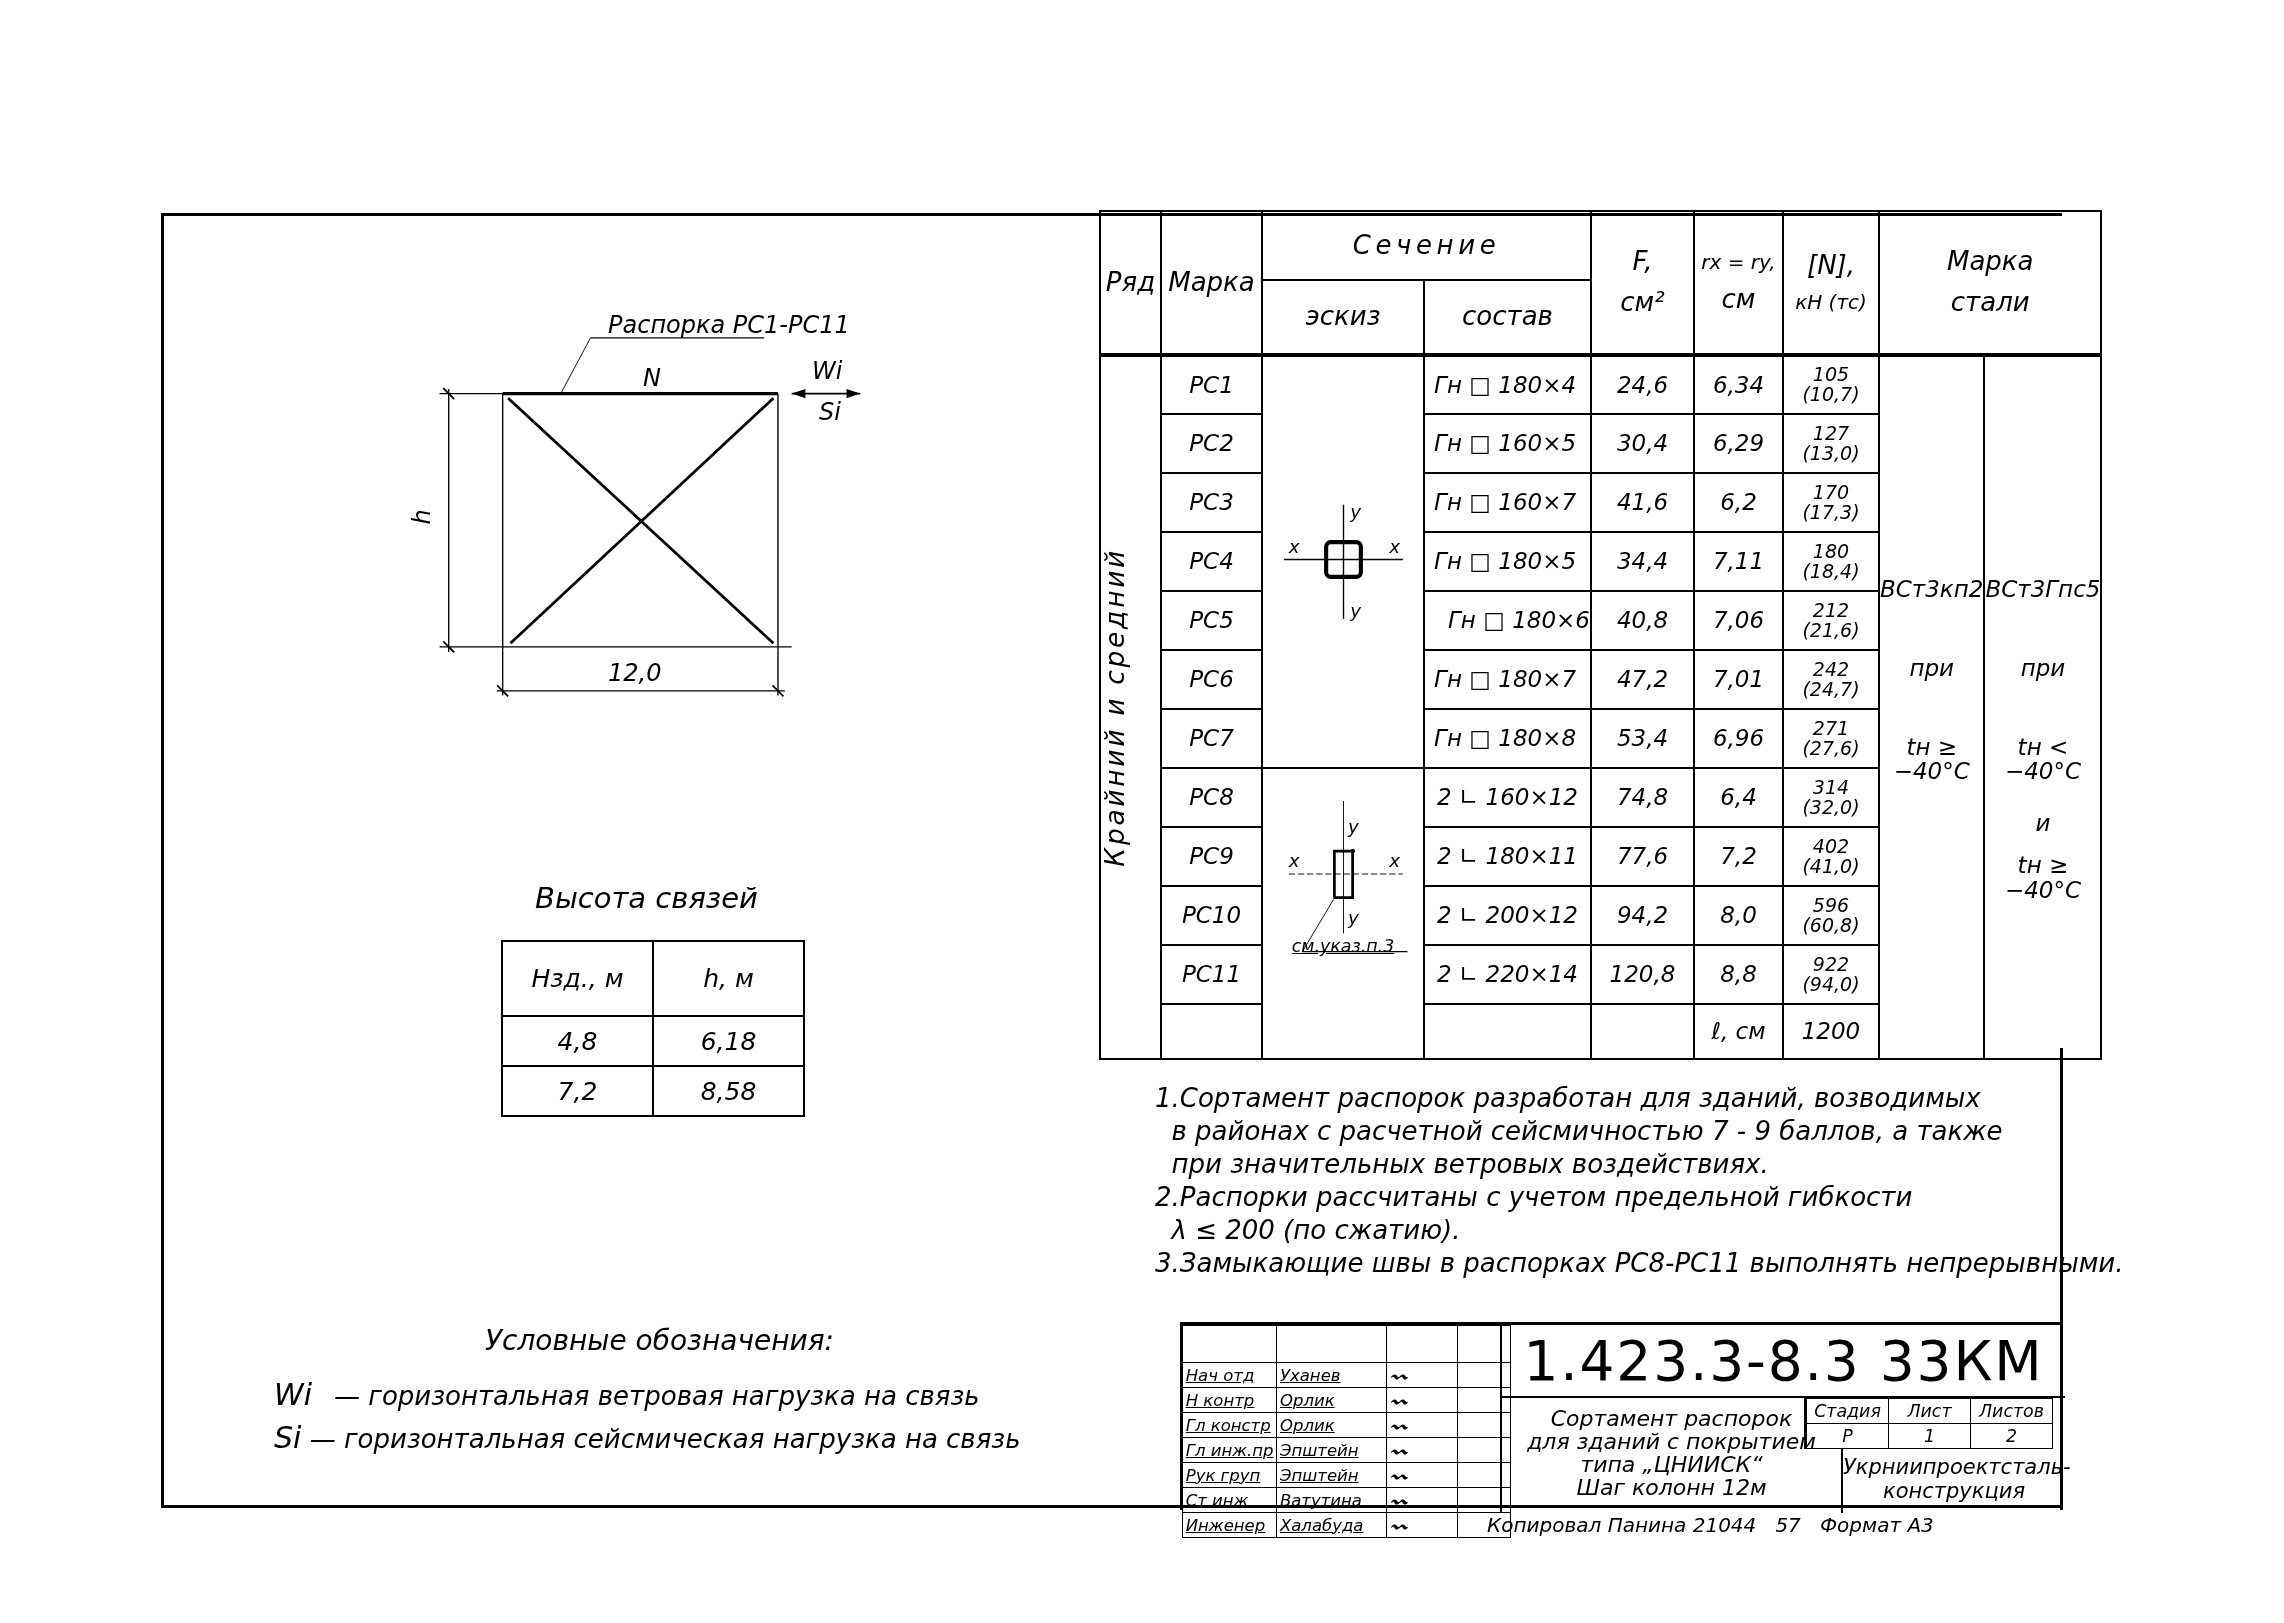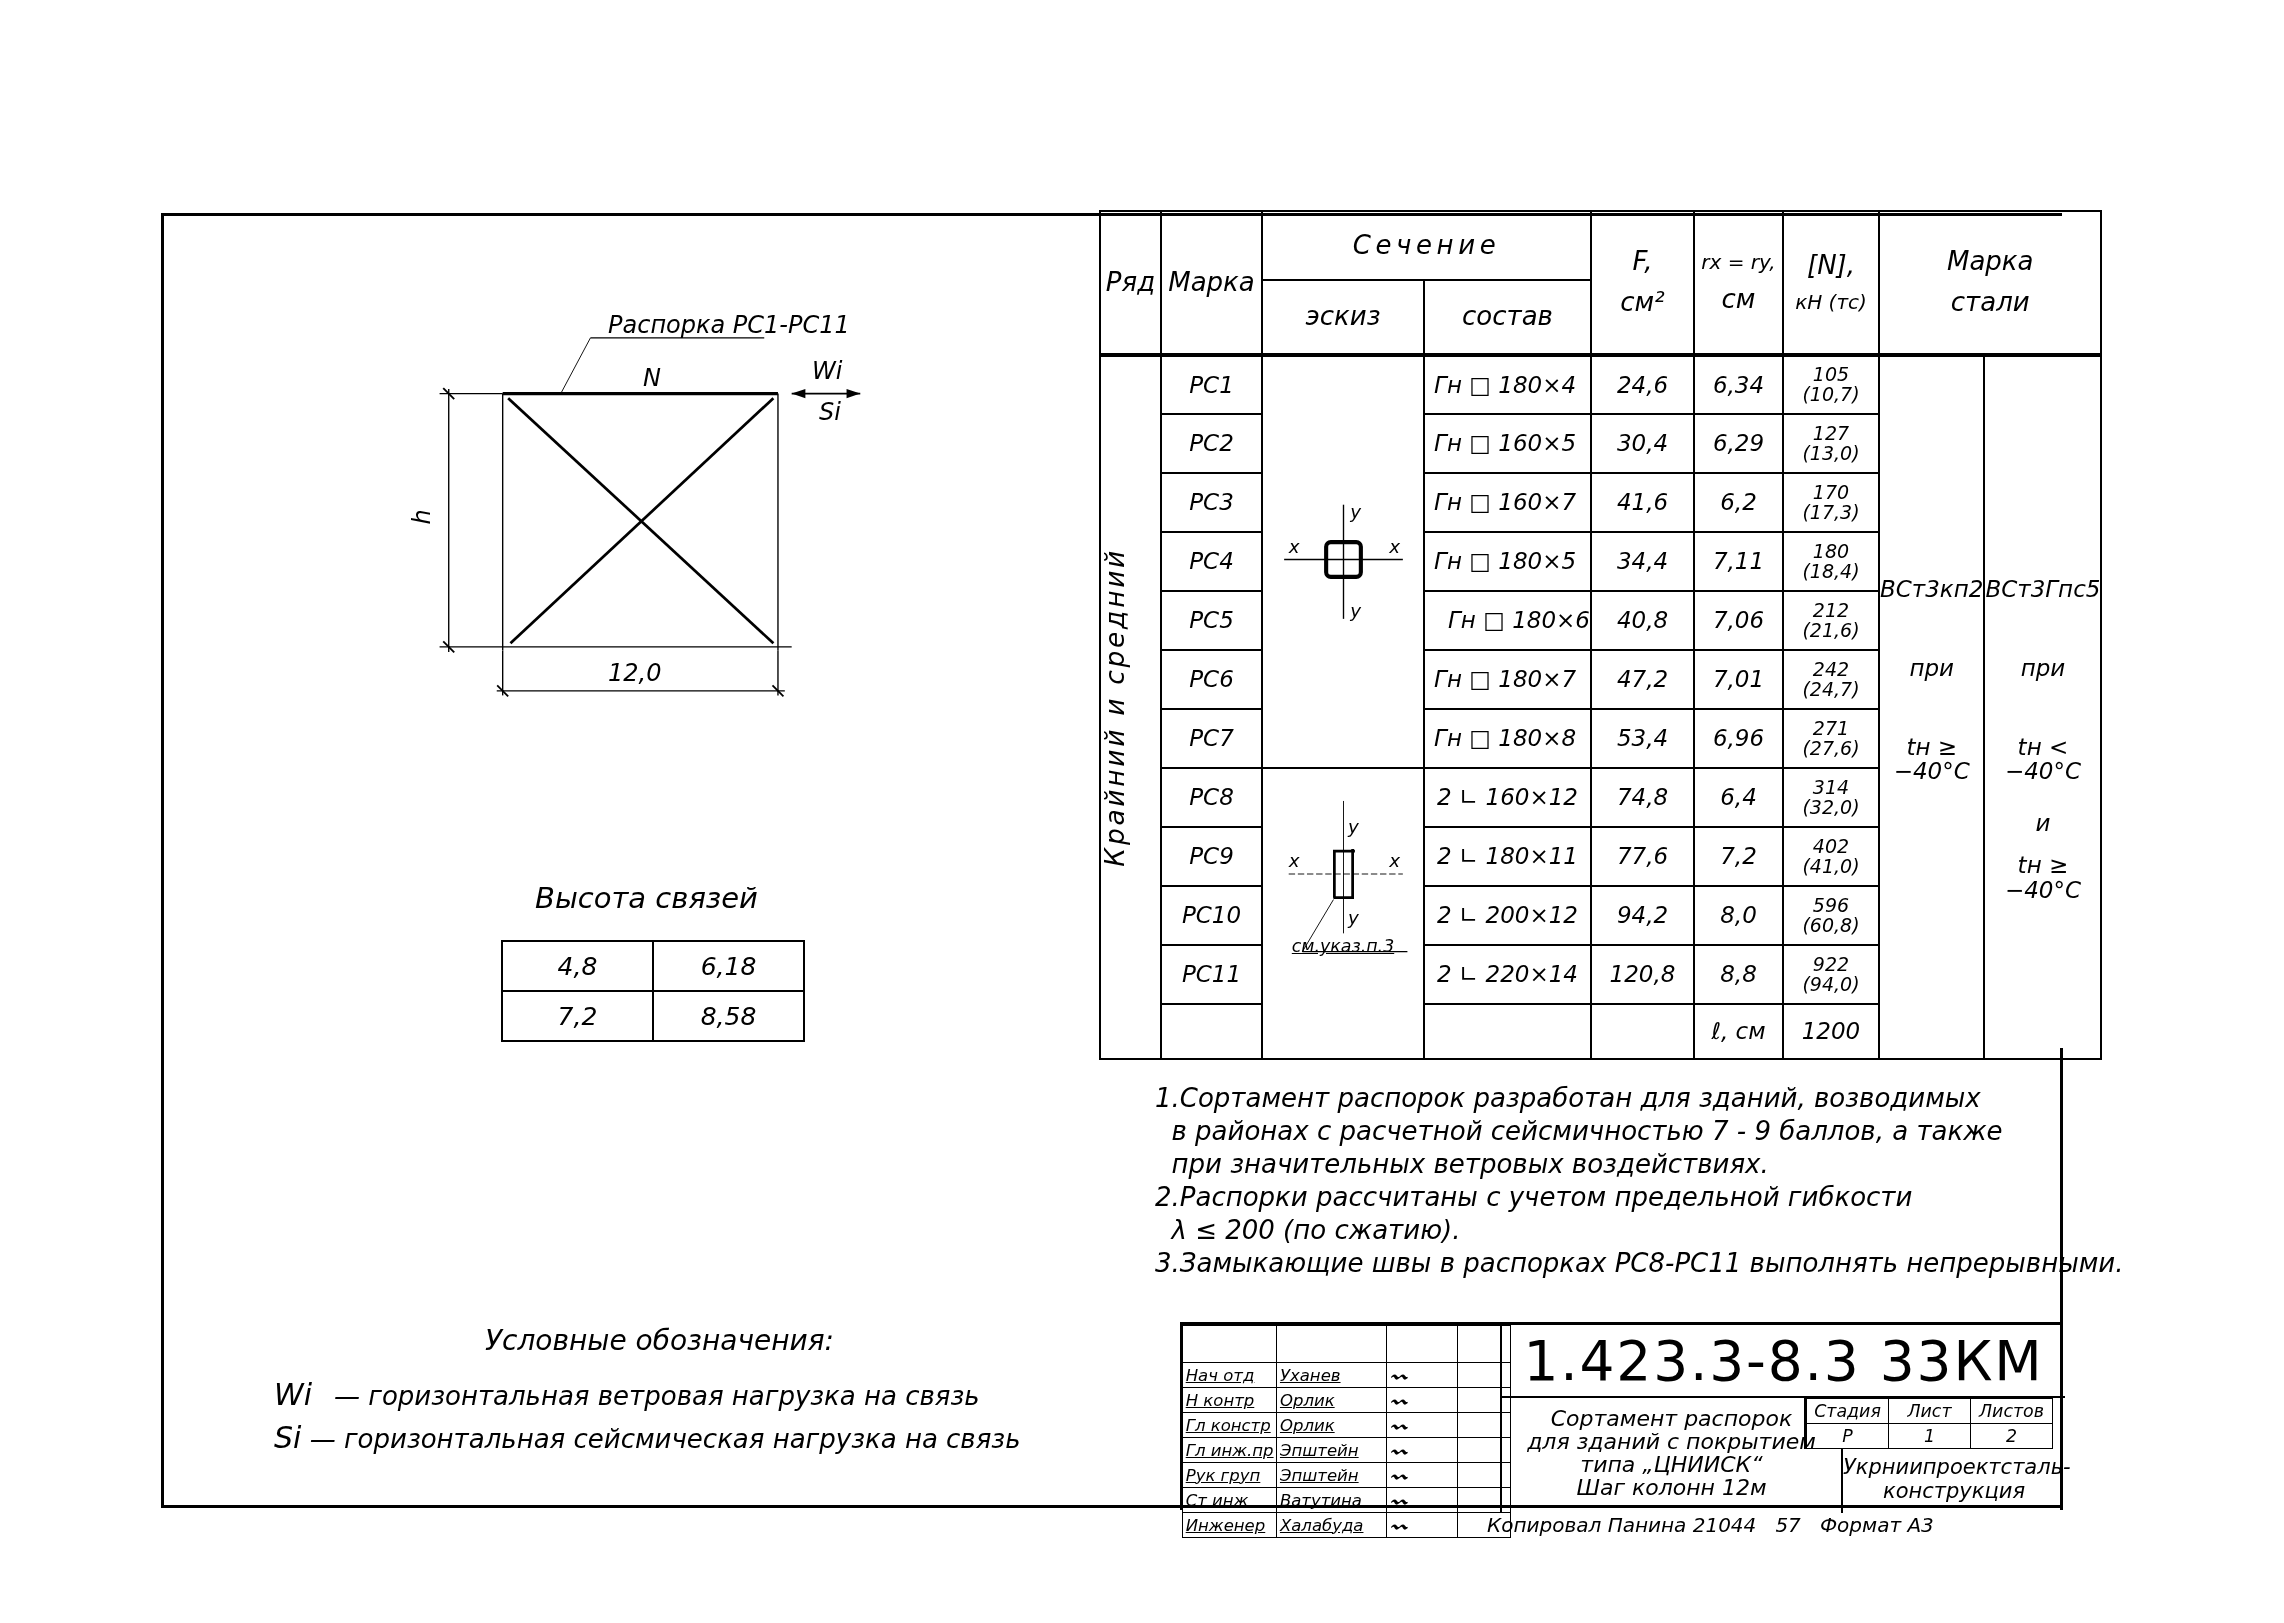--- a/index.html
+++ b/index.html
@@ -77,20 +77,24 @@
 <div class="abs dimtxt" style="left:414px;top:503px;transform:rotate(-90deg)">h</div>
 <div class="abs dimtxt" style="left:608px;top:659px">12,0</div>
 
 <div class="abs" style="left:535px;top:881px;font-size:29px">Высота связей</div>
 <table class="h-table">
   <colgroup>
       <col style="width:151px">
       <col style="width:151px">
     </colgroup>
   <tbody>
+      <tr style="height:75px">
+    <td>Нзд., м</td>
+    <td>h, м</td>
+  </tr>
   <tr style="height:50px">
         <td>4,8</td>
         <td>6,18</td>
       </tr>
   <tr style="height:50px">
         <td>7,2</td>
         <td>8,58</td>
       </tr>
 </tbody>
   </table>

